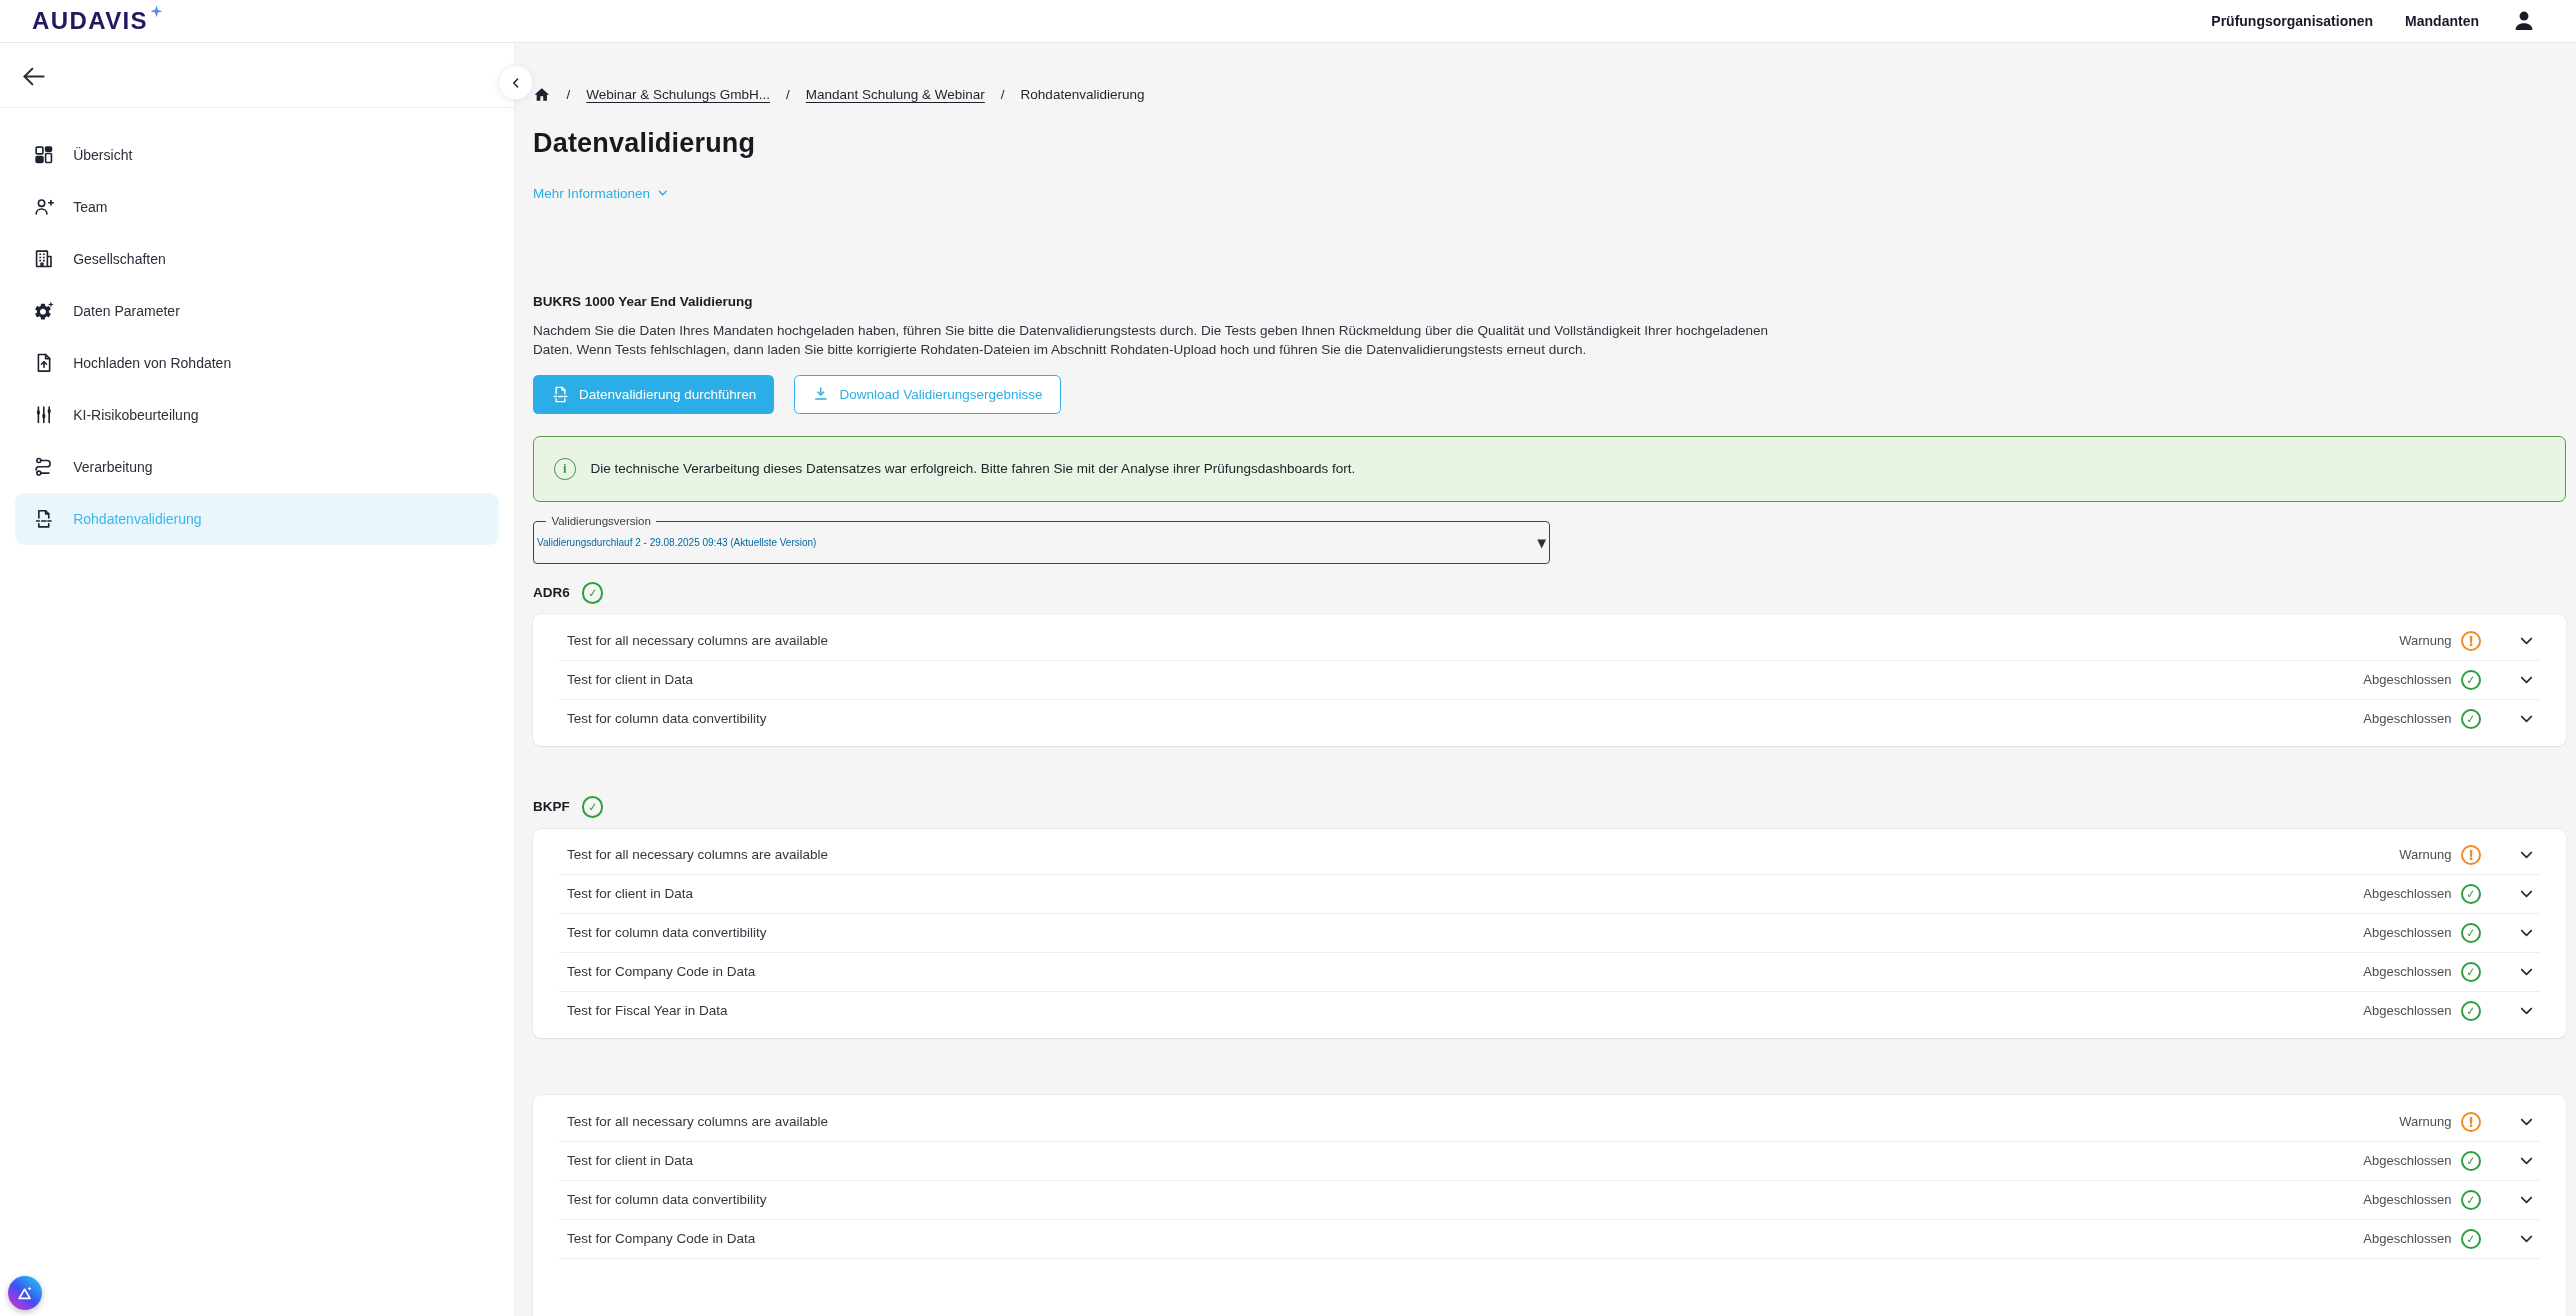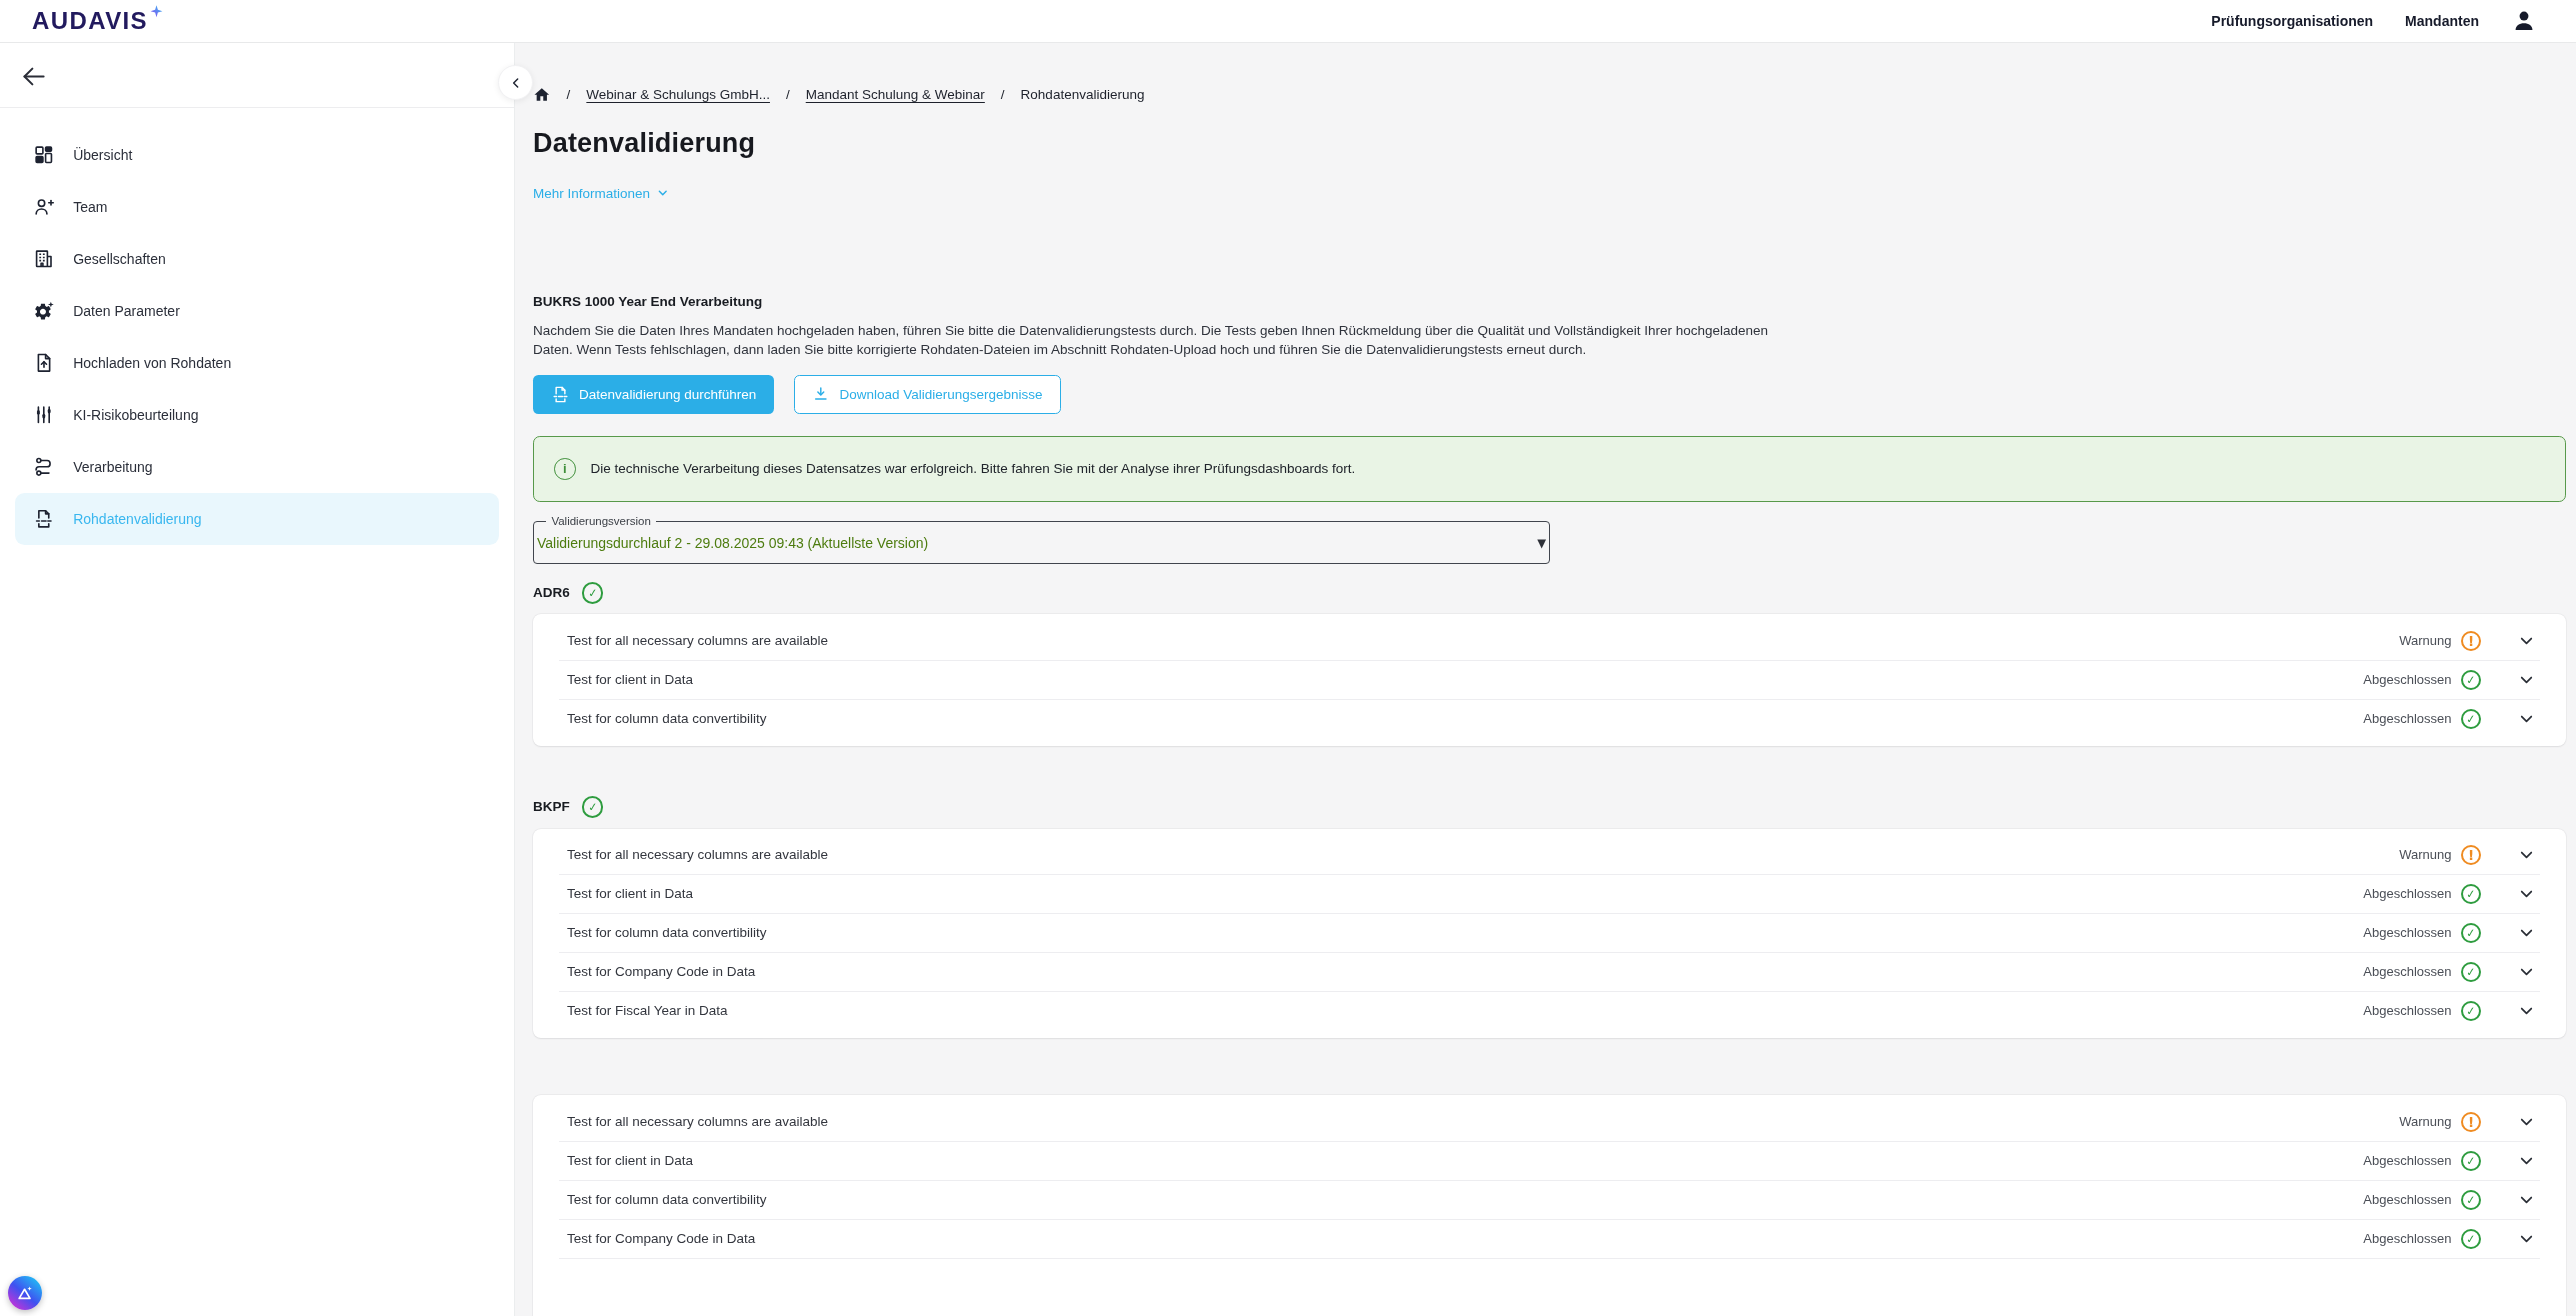--- a/index.html
+++ b/index.html
@@ -104,21 +104,21 @@
 
   .select-field {
     margin-top:19.6px; position:relative; width:1017px; height:43px;
     border:1.4px solid #41454d; border-radius:4px; display:flex; align-items:center;
     padding:0 3px; cursor:pointer; background:transparent;
   }
   .select-label {
     position:absolute; top:-7.4px; left:12px; padding:0 5.4px;
     background:#f5f5f6; font-size:11.5px; color:#3c4047; line-height:1.2;
   }
-  .select-value { font-size:14px; color:#4d7c0f; }
+  .select-value { font-size:10px; color:#0369a1; }
   .select-caret { margin-left:auto; font-size:11.5px; color:#2e3138; font-family:"DejaVu Sans",sans-serif; }
 
   
   .test-group .group-heading {
     display:flex; align-items:center; gap:12px; font-size:13.5px; font-weight:700; color:#191c22;
   }
   .group-adr6 { margin-top:17.6px; }
   .group-bkpf { margin-top:50px; }
   .group-bseg { margin-top:57px; }
   .card {
@@ -316,21 +316,21 @@
 
       <h1 class="page-title">Datenvalidierung</h1>
 
       <a class="more-info">
         <span>Mehr Informationen</span>
         <svg width="13.5" height="13.5" viewBox="0 0 24 24" fill="none" stroke="#2baee7" stroke-width="2.6" stroke-linecap="round" stroke-linejoin="round">
           <path d="M6 9.5l6 6 6-6"></path>
         </svg>
       </a>
 
-      <h3 class="section-heading">BUKRS 1000 Year End Verarbeitung</h3>
+      <h3 class="section-heading">BUKRS 1000 Year End Validierung</h3>
       <p class="description">Nachdem Sie die Daten Ihres Mandaten hochgeladen haben, führen Sie bitte die Datenvalidierungstests durch. Die Tests geben Ihnen Rückmeldung über die Qualität und Vollständigkeit Ihrer hochgeladenen Daten. Wenn Tests fehlschlagen, dann laden Sie bitte korrigierte Rohdaten-Dateien im Abschnitt Rohdaten-Upload hoch und führen Sie die Datenvalidierungstests erneut durch.</p>
 
       <div class="actions">
         <button class="btn btn-primary">
           <svg width="19" height="19" viewBox="0 0 24 24" fill="none" stroke="#fff" stroke-width="1.8" stroke-linecap="round" stroke-linejoin="round">
             <path d="M6.5 11V3h7.5l3.5 3.5V11"></path>
               <path d="M14 3v3.5h3.5"></path>
             <path d="M6.5 17.5v3.5h11v-3.5"></path>
               <path d="M4 14.5h3 M9.5 14.5h5 M16.5 14.5h3.5"></path>
           </svg>

